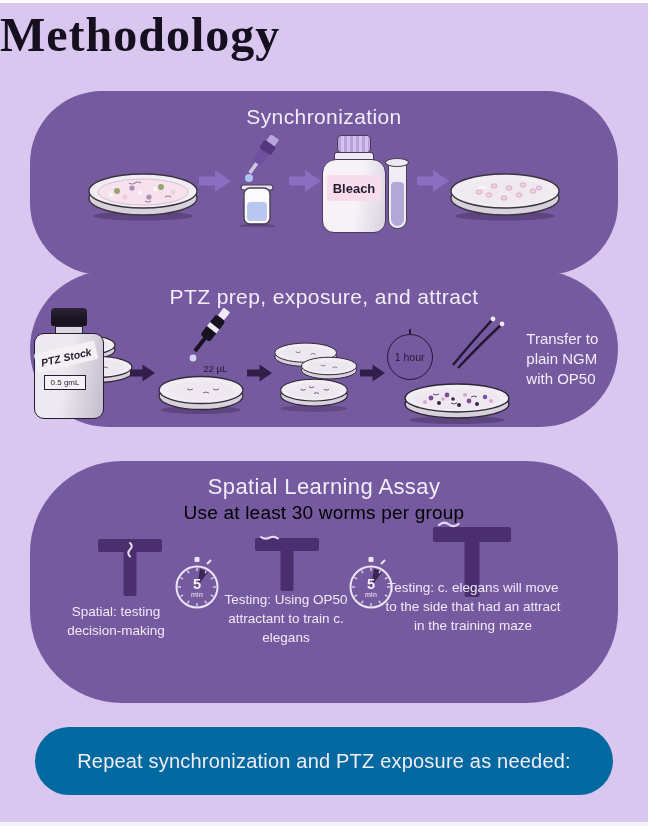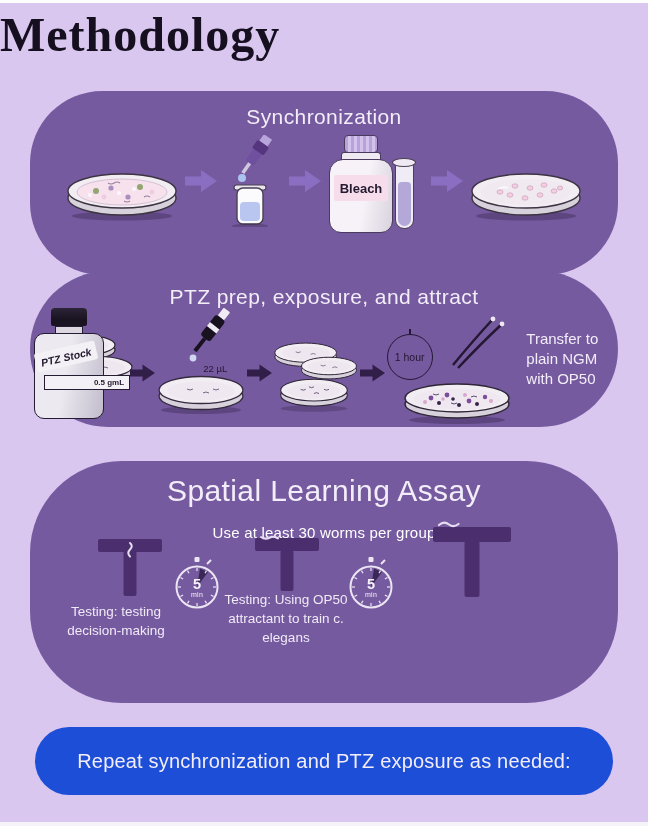--- a/index.html
+++ b/index.html
@@ -16,27 +16,27 @@
   }
   .panel { position:absolute; left:30px; width:588px; background:#765a9f; }
   .panel-sync  { top:88px;  height:184px; border-radius:72px; }
   .panel-ptz   { top:268px; height:156px; border-radius:78px; }
   .panel-assay { top:458px; height:242px; border-radius:92px; }
   .panel-title {
     text-align:center; margin-top:14px; font-size:21px; font-weight:500;
     letter-spacing:.4px; color:#f2edf8;
   }
   .panel-subtitle {
-    text-align:center; margin-top:16px; font-size:15px; color:#ffffff; letter-spacing:.2px;
+    text-align:center; margin-top:2px; font-size:19px; color:#000000; letter-spacing:.2px;
   }
   .icon-row {
     position:absolute; left:0; right:0; display:flex;
     justify-content:center; align-items:center;
   }
-  .row-sync { top:44px; height:100px; gap:7px; }
+  .row-sync { top:44px; height:100px; }
   .row-ptz  { top:34px; height:120px; gap:2px; }
   .arrow path { }
   .arrow-light path { fill:#8a6ec1; }
   .arrow-dark path  { fill:#311f4a; }
   .shift-dn8 { transform:translateY(8px); }
   .shift-dn11 { transform:translateY(11px); }
   .shift-up4 { transform:translateY(-4px); }
   .shift-up6 { transform:translateY(-6px);margin-left:31px; }
 
   
@@ -67,21 +67,21 @@
   .p-cap { width:36px; height:18px; margin:0 auto; background:linear-gradient(#2c2438,#1a1422 60%);
     border-radius:4px 4px 2px 2px; }
   .p-neck { width:26px; height:6px; margin:0 auto; background:#dcd7e0; border:1px solid #241c30; }
   .p-body { width:68px; height:84px; margin:-1px auto 0; position:relative;
     background:linear-gradient(100deg,#ecE9f0 45%,#c2bccb); border:1.5px solid #241c30; border-radius:10px; }
   .p-label1 { position:absolute; left:0px; top:13px; width:62px; height:19px; background:#f4f1f6;
     border-radius:2px; transform:rotate(-13deg); display:flex; align-items:center; justify-content:center;
     font-size:10.5px; font-weight:700; font-style:italic; color:#241a30; }
   .p-label2 { position:absolute; left:9px; top:41px; width:40px; height:13px; background:#f4f1f6;
     border:1px solid #241c30; display:flex; align-items:center; justify-content:center;
-    font-size:8px; font-weight:700; color:#241a30;padding-left:44px; }
+    font-size:8px; font-weight:400; color:#241a30; }
 
   
   .pip-dish { position:relative; width:88px; height:110px; }
   .vol { position:absolute; left:46px; top:57px; font-size:9.5px; color:#241733; }
 
   
   .recovery { position:relative; width:128px; height:106px; }
   .hour-circle { position:absolute; left:0; top:14px; width:44px; height:44px;
     border:1.6px solid #241733; border-radius:50%; display:flex; align-items:center; justify-content:center;
     font-size:10.5px; color:#241733;text-align:right; }
@@ -97,21 +97,21 @@
     font-size:14.5px; font-weight:700; color:#f5f0fa; }
   .t-unit { position:absolute; left:0; right:0; top:34px; text-align:center;
     font-size:7px; letter-spacing:.3px; color:#f5f0fa; }
   .caption { position:absolute; text-align:center; font-size:13.5px; line-height:1.4; color:#f0eaf7; }
   .cap-control  { left:24px;  width:124px; top:142px; }
   .cap-training { left:183px; width:146px; top:130px; }
   .cap-testing  { left:354px; width:178px; top:118px; }
 
   
   .footer-bar { position:absolute; left:35px; top:724px; width:578px; height:68px;
-    background:#1d4ed8; border-radius:34px; display:flex; flex-direction:column;
+    background:#0369a1; border-radius:34px; display:flex; flex-direction:column;
     align-items:center; justify-content:center; }
   .footer-line { font-size:20px; line-height:1.45; color:#f2edf8; letter-spacing:.2px; }
 </style>
 </head>
 <body>
 
 <div class="page">
 
   <h1 class="main-title">Methodology</h1>
 
@@ -298,21 +298,21 @@
             <circle cx="40" cy="25" r="1.8" fill="#d9a8cc"></circle>
           <path d="M30,20 q3,2 6,0 M68,23 q3,-2 6,0 M48,29 q3,2 6,0" stroke="#5d4d6e" stroke-width="1" fill="none"></path>
         </svg>
       </div>
 
       <div class="transfer-note shift-up6">Transfer to plain NGM with OP50</div>
     </div>
   </section>
 
   <section class="panel panel-assay">
-    <div class="panel-title" style="margin-top:13px; font-size:30px;">Spatial Learning Assay</div>
+    <div class="panel-title" style="margin-top:13px; font-size:22px;">Spatial Learning Assay</div>
     <div class="panel-subtitle">Use at least 30 worms per group</div>
 
     <svg class="tmaze" style="left:68px; top:78px;" width="64" height="58" viewBox="0 0 64 58">
       <rect x="0" y="0" width="64" height="13" rx="2" fill="#4b2e6e"></rect>
       <rect x="25.5" y="12" width="13" height="45" rx="2" fill="#4b2e6e"></rect>
       <path d="M32,4 q3.5,3 0,6.5 q-3.5,3.5 0,7" stroke="#e6def0" stroke-width="2" fill="none" stroke-linecap="round"></path>
     </svg>
 
     <div class="timer" style="left:142px; top:96px;">
       <svg width="50" height="54" viewBox="0 0 50 54">
@@ -369,21 +369,22 @@
       <span class="t-num">5</span>
       <span class="t-unit">min</span>
     </div>
 
     <svg class="tmaze" style="left:403px; top:56px;" width="78" height="80" viewBox="0 0 78 80">
       <rect x="0" y="10" width="78" height="15" rx="2" fill="#4b2e6e"></rect>
       <rect x="31.5" y="24" width="15" height="56" rx="2" fill="#4b2e6e"></rect>
       <path d="M6,8 q5,-4.5 10,-0.5 q4.5,3.5 9.5,-0.5" stroke="#e6def0" stroke-width="2.2" fill="none" stroke-linecap="round"></path>
     </svg>
 
-    <div class="caption cap-control">Testing: testing decision-making</div>
+    <div class="caption cap-control">Spatial: testing decision-making</div>
     <div class="caption cap-training">Testing: Using OP50 attractant to train c. elegans</div>
+    <div class="caption cap-testing">Testing: c. elegans will move to the side that had an attract in the training maze</div>
   </section>
 
   <section class="footer-bar">
     <div class="footer-line">Repeat synchronization and PTZ exposure as needed:</div>
   </section>
 
 </div>
 
 </body></html>

